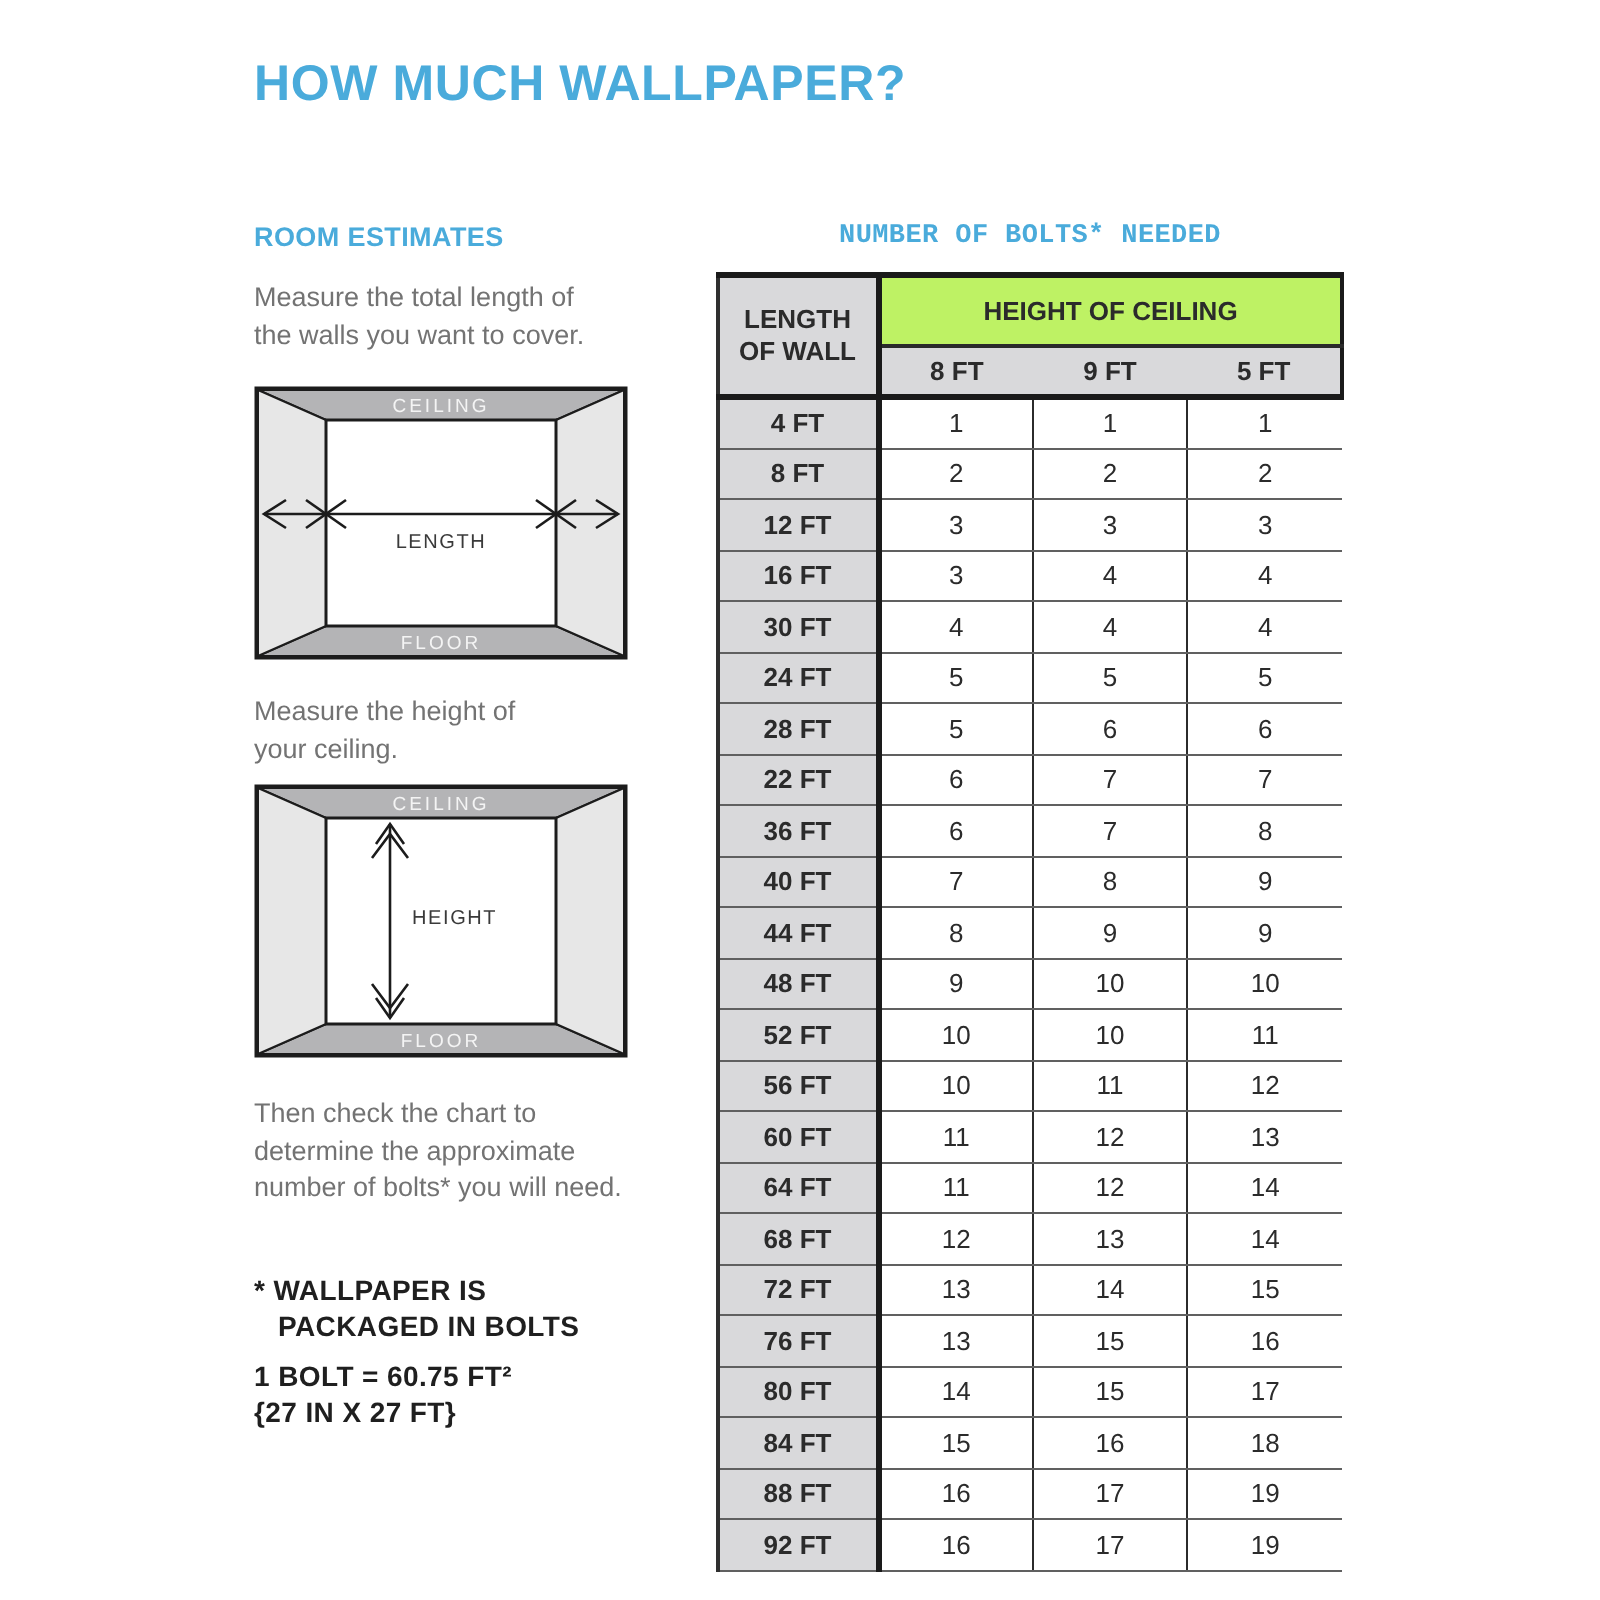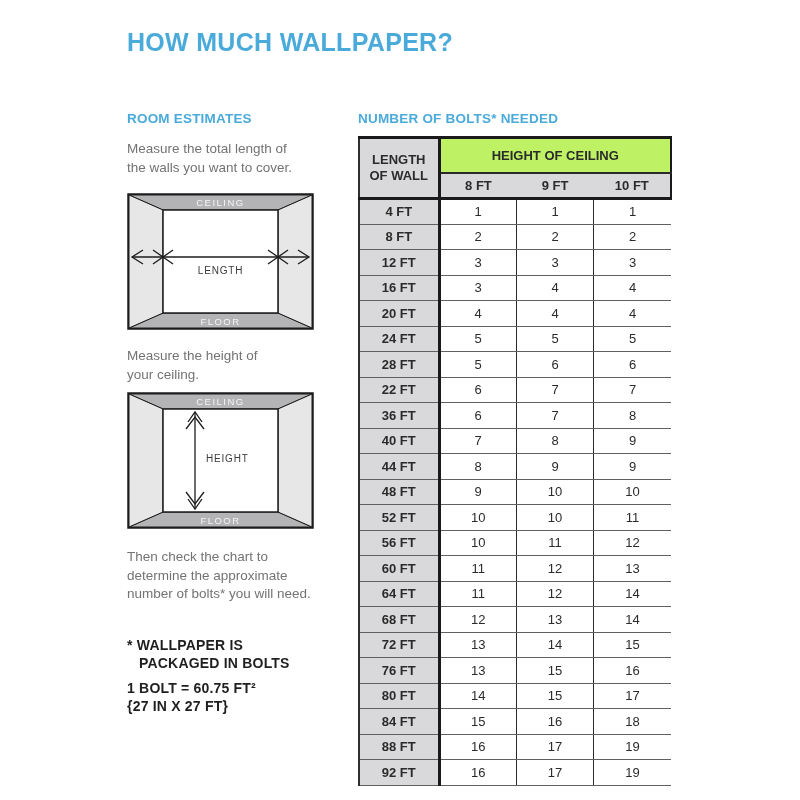--- a/index.html
+++ b/index.html
@@ -5,21 +5,21 @@
   * { margin:0; padding:0; box-sizing:border-box; }
   html,body { width:800px; height:800px; background:#ffffff;
     font-family:"Liberation Sans", sans-serif; color:#2d2d2d; }
   .page { position:relative; width:800px; height:800px; background:#fff; overflow:hidden; }
 
   .title { position:absolute; left:127px; top:28px; font-size:25px; font-weight:700;
     color:#4aabdb; letter-spacing:0.3px; }
 
   .section-heading { font-size:13.5px; font-weight:700; color:#4aabdb; letter-spacing:0.2px; }
   .left-heading { position:absolute; left:127px; top:111px; }
-  .table-heading { position:absolute; left:358px; top:111px; width:314px; text-align:left; }
+  .table-heading { position:absolute; left:358px; top:111px; width:314px; text-align:center;font-family:Liberation Mono, monospace; }
 
   .para { position:absolute; left:127px; font-size:13.5px; line-height:18.5px;
     color:#737373; white-space:pre-line; }
   .p1 { top:140px; }
   .p2 { top:347px; }
   .p3 { top:548px; }
 
   .note { position:absolute; left:127px; top:636px; font-size:14px; font-weight:700;
     color:#1f1f1f; line-height:18px; letter-spacing:0.2px; }
   .note .indent { margin-left:12px; }
@@ -136,21 +136,21 @@
     <table class="bolt-table">
       <thead>
         <tr class="toprow">
           <th class="c1" rowspan="2">LENGTH
 OF WALL</th>
           <th class="group" colspan="3">HEIGHT OF CEILING</th>
         </tr>
         <tr class="subrow">
           <th>8 FT</th>
           <th>9 FT</th>
-          <th class="sub-last">10 FT</th>
+          <th class="sub-last">5 FT</th>
         </tr>
       </thead>
       <tbody>
   <tr>
     <th>4 FT</th>
     <td>1</td>
     <td class="vline">1</td>
     <td class="vline">1</td>
   </tr>
 
@@ -169,21 +169,21 @@
   </tr>
 
   <tr>
     <th>16 FT</th>
     <td>3</td>
     <td class="vline">4</td>
     <td class="vline">4</td>
   </tr>
 
   <tr>
-    <th>20 FT</th>
+    <th>30 FT</th>
     <td>4</td>
     <td class="vline">4</td>
     <td class="vline">4</td>
   </tr>
 
   <tr>
     <th>24 FT</th>
     <td>5</td>
     <td class="vline">5</td>
     <td class="vline">5</td>

